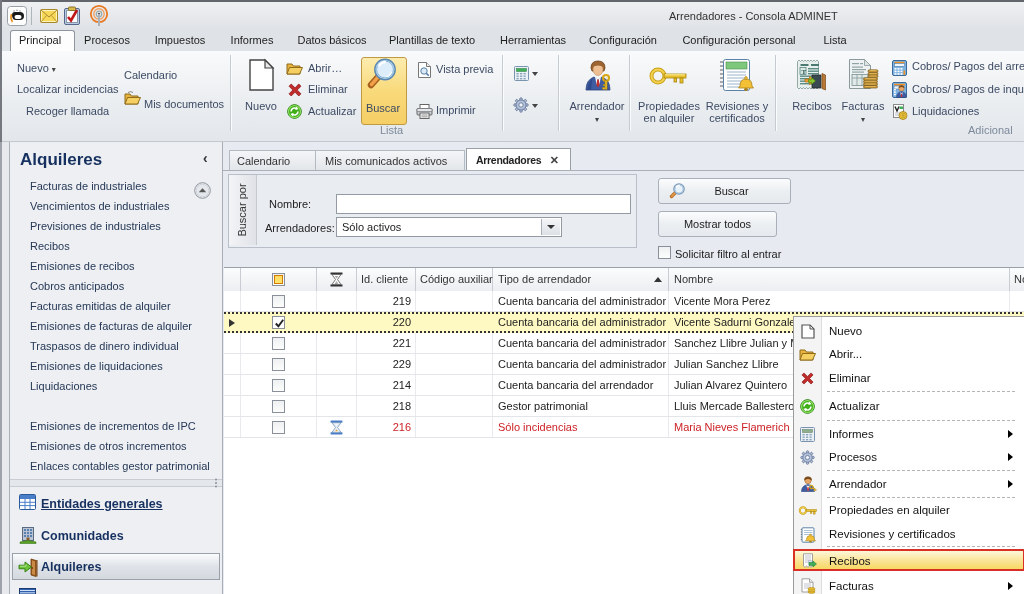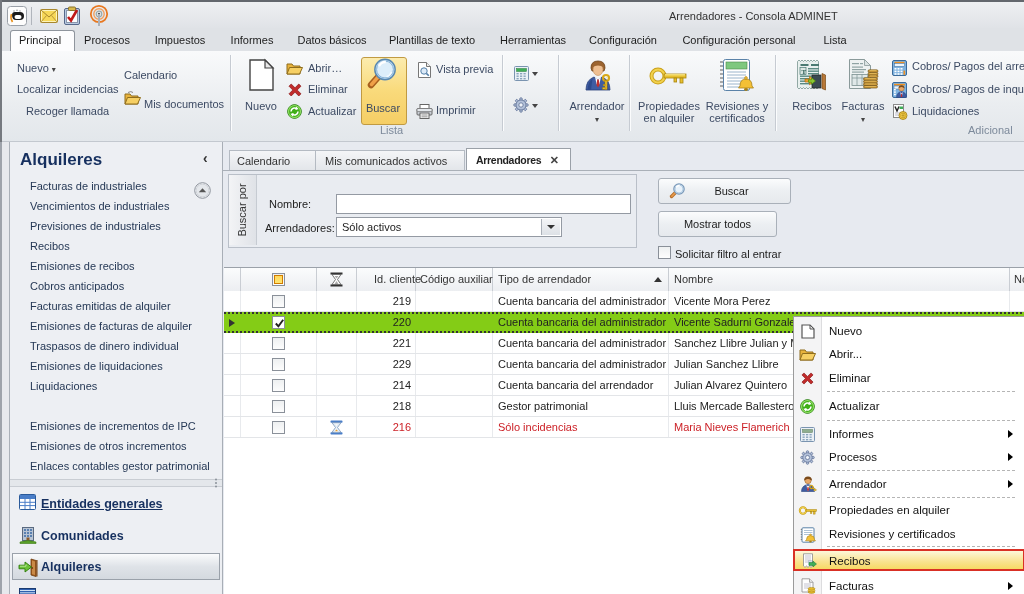--- a/index.html
+++ b/index.html
@@ -535,21 +535,21 @@
       <div class="hcol" style="left:0;width:16px;"></div>
       <div class="hcol" style="left:16px;width:76px;"></div>
       <div class="hcol" style="left:92px;width:40px;"></div>
       <div class="hcol" style="left:132px;width:59px;"></div>
       <div class="hcol" style="left:191px;width:77px;"></div>
       <div class="hcol" style="left:268px;width:176px;"></div>
       <div class="hcol" style="left:444px;width:341px;"></div>
       <div class="cb" style="left:48px;top:5px;">
           <div class="ab" style="left:1px;top:1px;width:9px;height:9px;background:linear-gradient(#ffd95e,#ffe671);border:1px solid #d07c00;box-sizing:border-box;"></div>
         </div>
-      <span class="hlabel" style="left:150px;">Id. cliente</span>
+      <span class="hlabel" style="left:137px;">Id. cliente</span>
       <span class="hlabel" style="left:196px;">Código auxiliar</span>
       <span class="hlabel" style="left:274px;">Tipo de arrendador</span>
       <div class="ab" style="left:430px;top:9px;width:0;height:0;border-bottom:5px solid #333;border-left:4px solid transparent;border-right:4px solid transparent;"></div>
       <span class="hlabel" style="left:450px;">Nombre</span>
       <span class="hlabel" style="left:790px;">No</span>
       <svg style="left:106px;top:4px;" width="13" height="15" viewBox="0 0 13 15">
         <rect x="0.5" y="0.5" width="12" height="2" fill="#333"></rect>
         <rect x="0.5" y="12.5" width="12" height="2" fill="#333"></rect>
         <path d="M2 2.5 L11 2.5 L7.5 7.5 L11 12.5 L2 12.5 L5.5 7.5 Z" fill="#fff" stroke="#555" stroke-width="0.8"></path>
         <path d="M4.5 4 L8.5 4 L6.5 6.5 Z M6.5 9 L8.5 12 L4.5 12 Z" fill="#aaa"></path>
@@ -563,21 +563,21 @@
       <div class="vline" style="left:191px;"></div>
       <div class="vline" style="left:268px;"></div>
       <div class="vline" style="left:444px;"></div>
       <div class="vline" style="left:785px;"></div>
       <div class="grow" style="top:0;">
         <div class="cb" style="left:48px;top:4px;"></div>
         <span class="gcell" style="left:132px;width:55px;text-align:right;">219</span>
         <span class="gcell" style="left:274px;width:168px;">Cuenta bancaria del administrador</span>
         <span class="gcell" style="left:450px;width:330px;">Vicente Mora Perez</span>
       </div>
-      <div class="grow" style="top:21px;background:#84cc16;border-bottom:none;padding-left:26px;">
+      <div class="grow" style="top:21px;background:#fef9c3;border-bottom:none;padding-left:26px;">
         <div class="ab" style="left:0;top:0;width:800px;height:2px;background:repeating-linear-gradient(90deg,#333 0 2px,transparent 2px 4px);"></div>
         <div class="ab" style="left:0;top:19px;width:800px;height:2px;background:repeating-linear-gradient(90deg,#333 0 2px,transparent 2px 4px);"></div>
         <div class="ab" style="left:5px;top:7px;width:0;height:0;border-left:6px solid #333;border-top:4px solid transparent;border-bottom:4px solid transparent;"></div>
         <div class="cb" style="left:48px;top:4px;background:#fff;">
           <svg style="left:0.5px;top:0.5px;" width="11" height="11" viewBox="0 0 11 11">
               <path d="M1.8 5.5 L4.4 8.2 L9.2 1.8" fill="none" stroke="#222" stroke-width="1.9"></path>
             </svg>
         </div>
         <span class="gcell" style="left:132px;width:55px;text-align:right;">220</span>
         <span class="gcell" style="left:274px;width:168px;">Cuenta bancaria del administrador</span>

